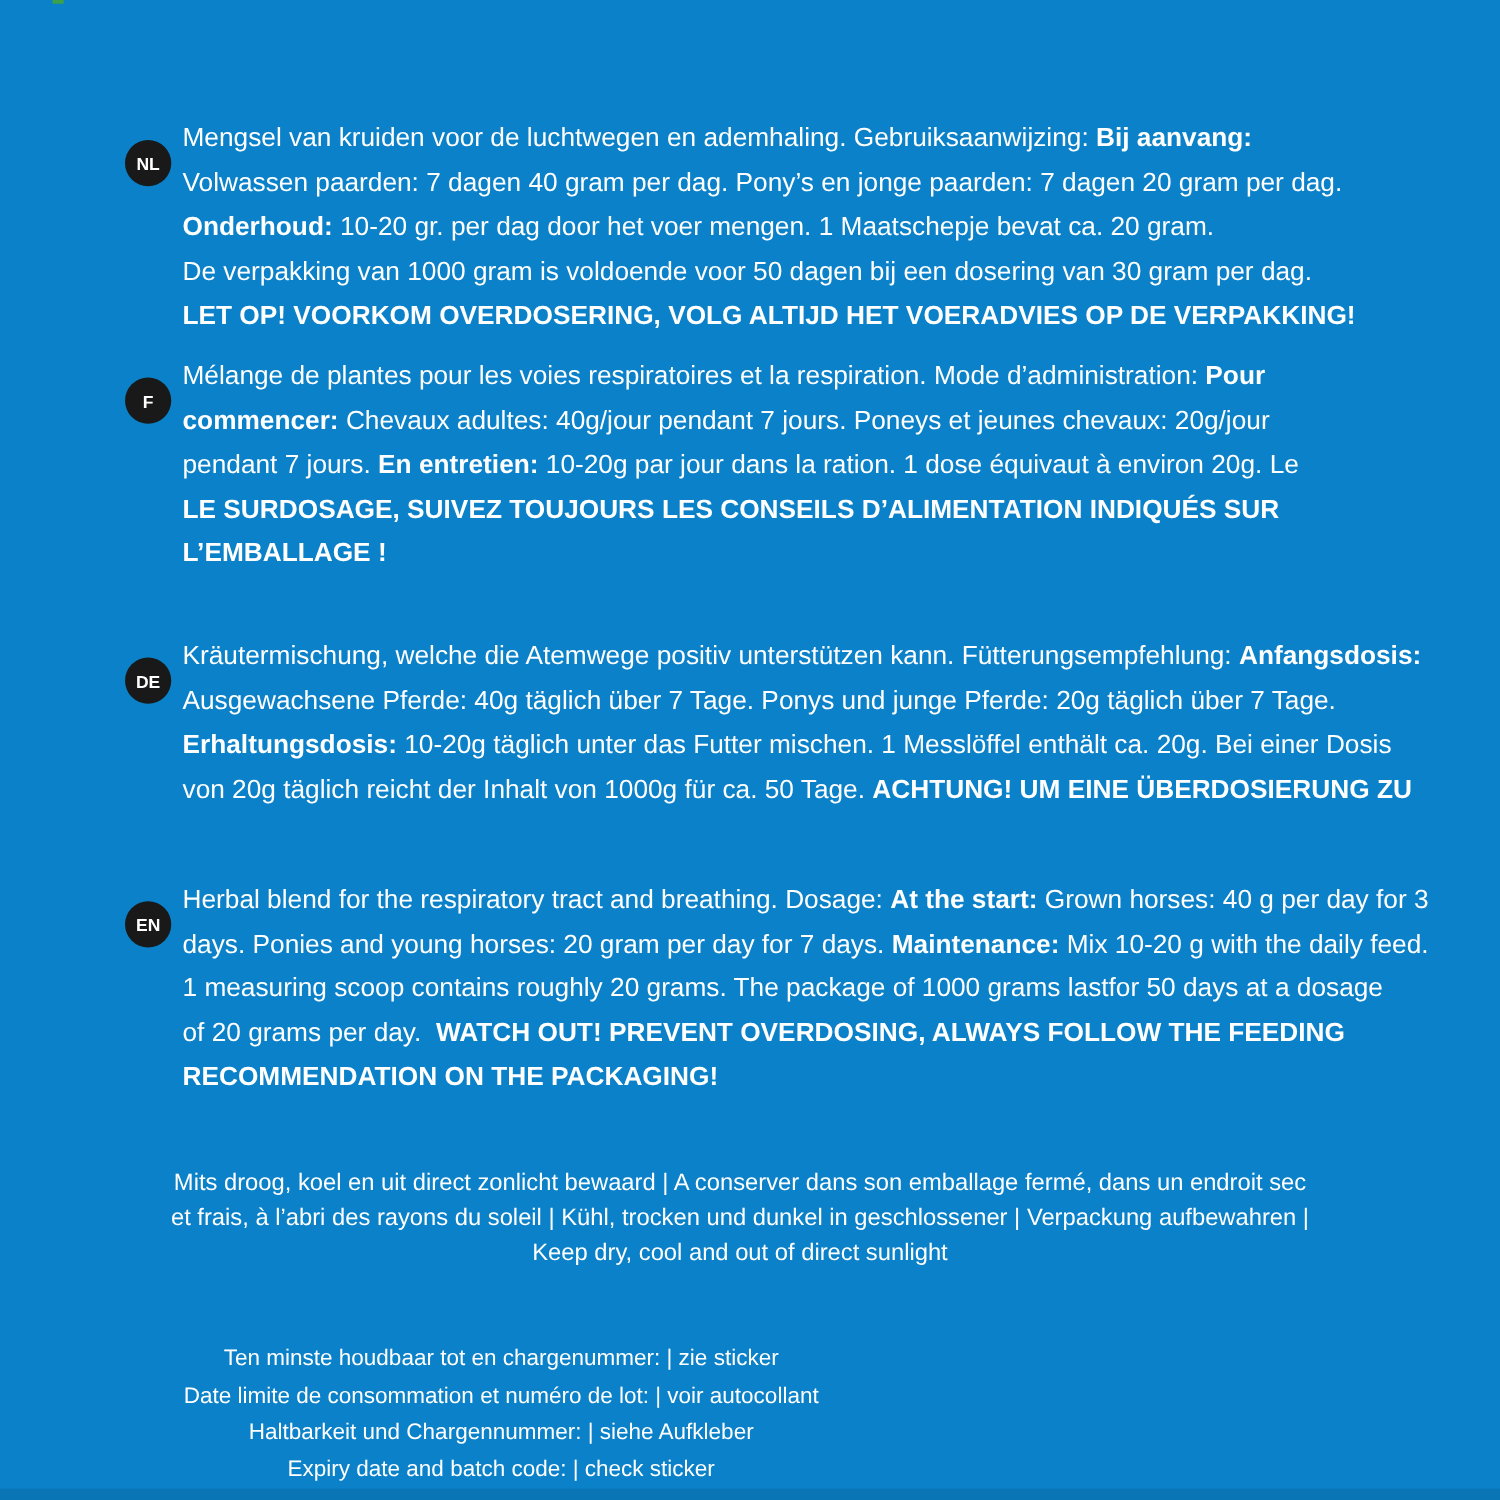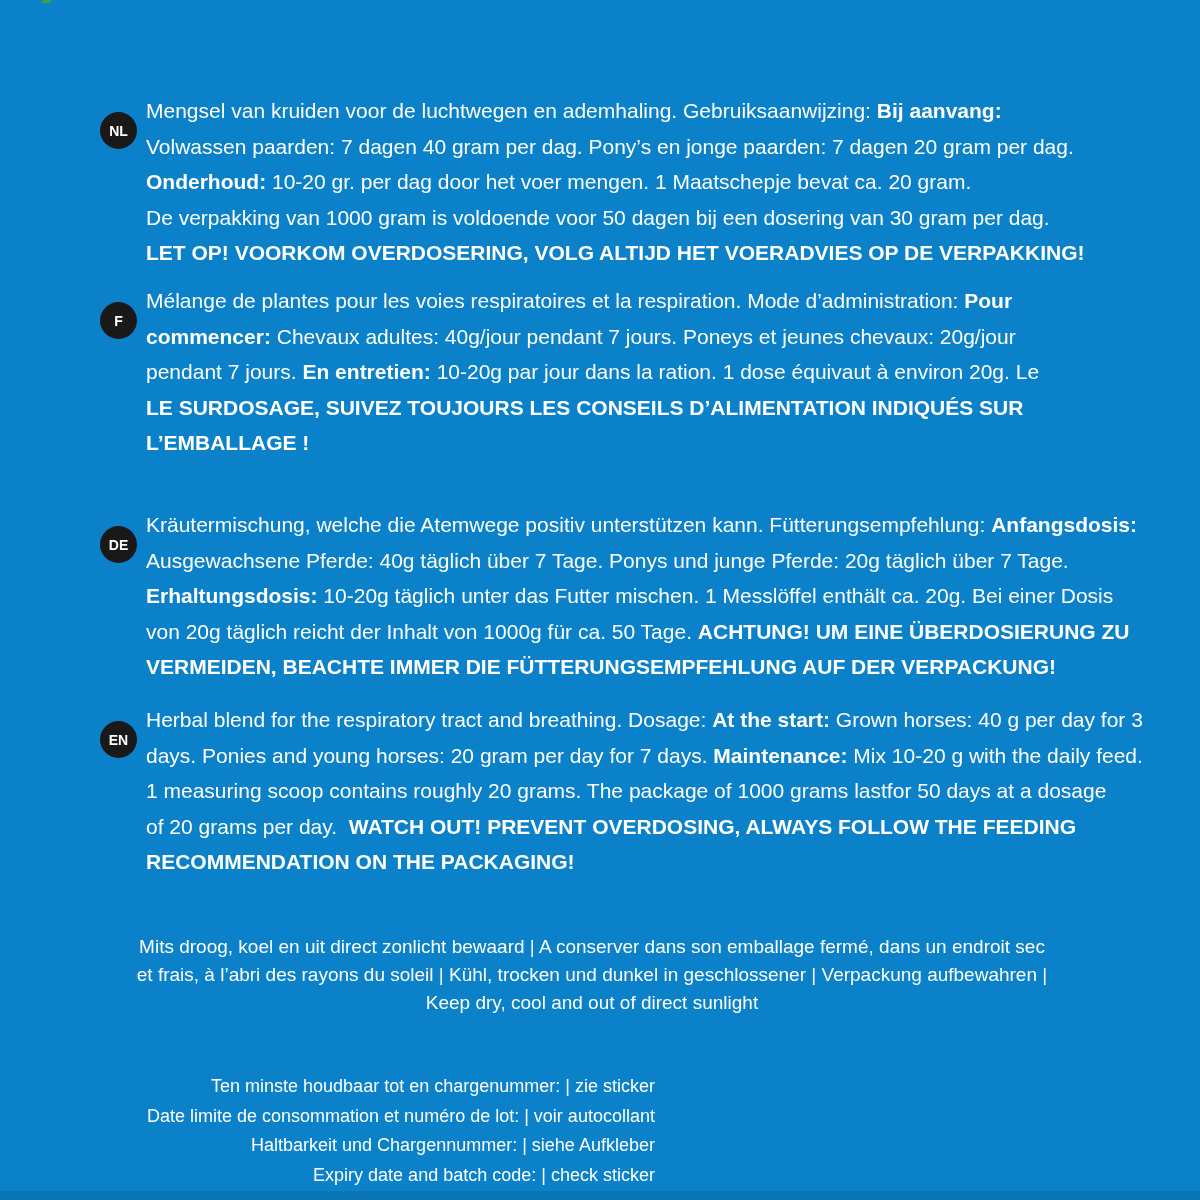--- a/index.html
+++ b/index.html
@@ -50,21 +50,21 @@
     position: absolute; left: 0; top: 933px;
     width: 1184px;
     text-align: center;
     font-size: 19px;
     line-height: 28px;
   }
   .expiry {
     position: absolute; left: 147px; top: 1072px;
     font-size: 18px;
     line-height: 29.5px;
-    text-align: right;
+    text-align: center;
   }
   .storage .line, .expiry .line { white-space: nowrap; }
 </style>
 </head>
 <body>
 
 <div class="top-mark"></div>
 
 <div class="lang-block" style="top:93px">
   <div class="badge">
@@ -94,21 +94,20 @@
 
 <div class="lang-block" style="top:507px">
   <div class="badge">
     <span>DE</span>
   </div>
   <div class="text-col">
       <div class="line"><span>Kräutermischung, welche die Atemwege positiv unterstützen kann. </span><span class="u">Fütterungsempfehlung:</span><span> </span><span class="b">Anfangsdosis:</span></div>
       <div class="line"><span>Ausgewachsene Pferde: 40g täglich über 7 Tage. Ponys und junge Pferde: 20g täglich über 7 Tage.</span></div>
       <div class="line"><span class="b">Erhaltungsdosis:</span><span> 10-20g täglich unter das Futter mischen. 1 Messlöffel enthält ca. 20g. Bei einer Dosis</span></div>
       <div class="line"><span>von 20g täglich reicht der Inhalt von 1000g für ca. 50 Tage. </span><span class="b">ACHTUNG! UM EINE ÜBERDOSIERUNG ZU</span></div>
-      <div class="line"><span class="b">VERMEIDEN, BEACHTE IMMER DIE FÜTTERUNGSEMPFEHLUNG AUF DER VERPACKUNG!</span></div>
     </div>
 </div>
 
 <div class="lang-block" style="top:702px">
   <div class="badge">
     <span>EN</span>
   </div>
   <div class="text-col">
       <div class="line"><span>Herbal blend for the respiratory tract and breathing. </span><span class="u">Dosage:</span><span> </span><span class="b">At the start:</span><span> Grown horses: 40 g per day for 3</span></div>
       <div class="line"><span>days. Ponies and young horses: 20 gram per day for 7 days. </span><span class="b">Maintenance:</span><span> Mix 10-20 g with the daily feed.</span></div>

